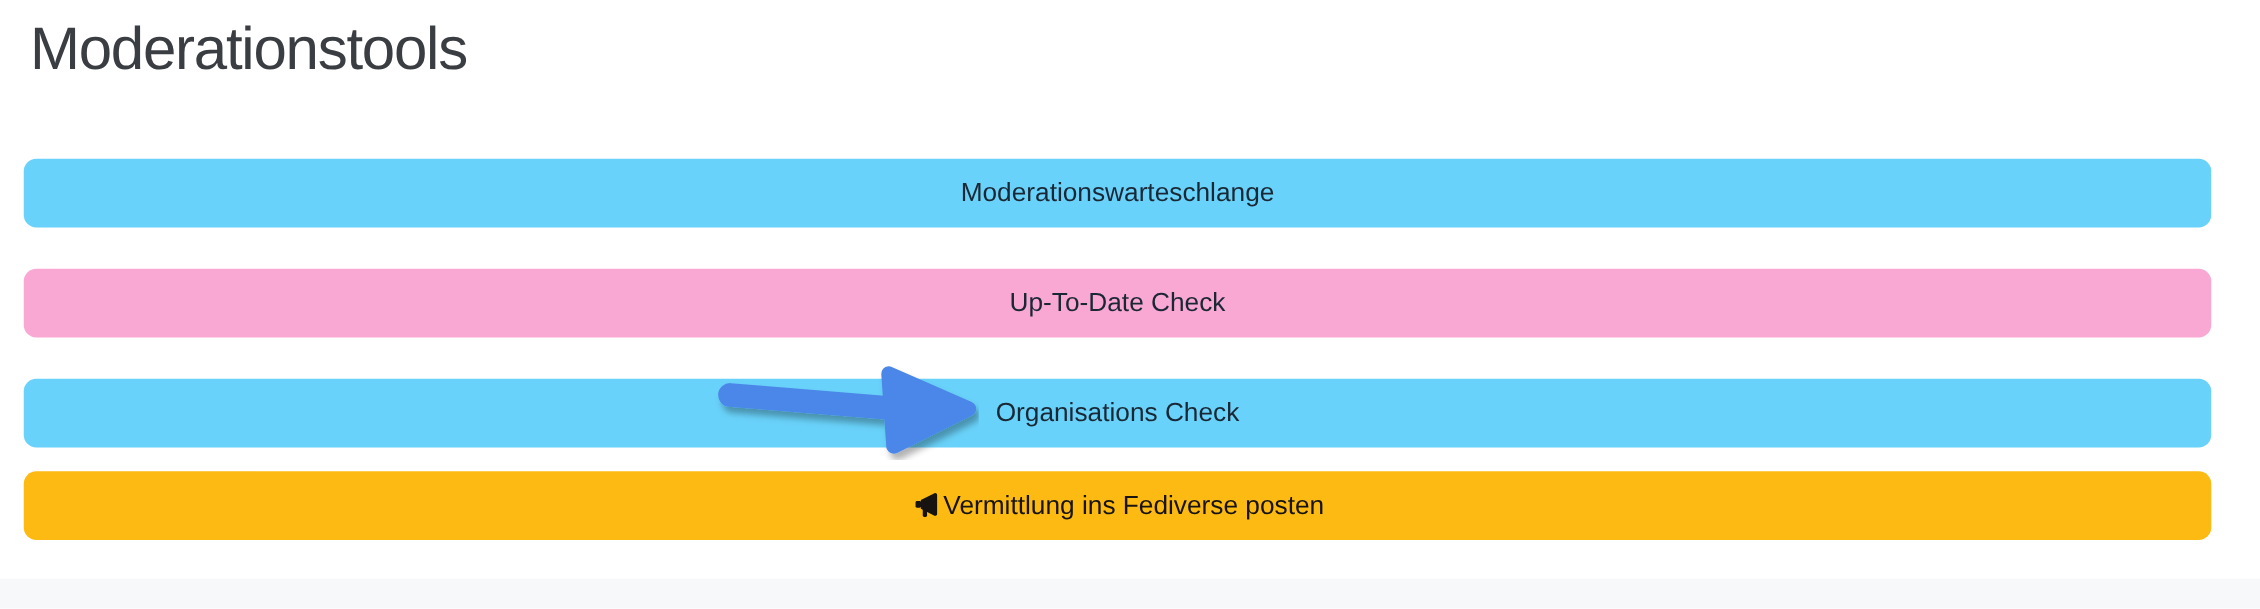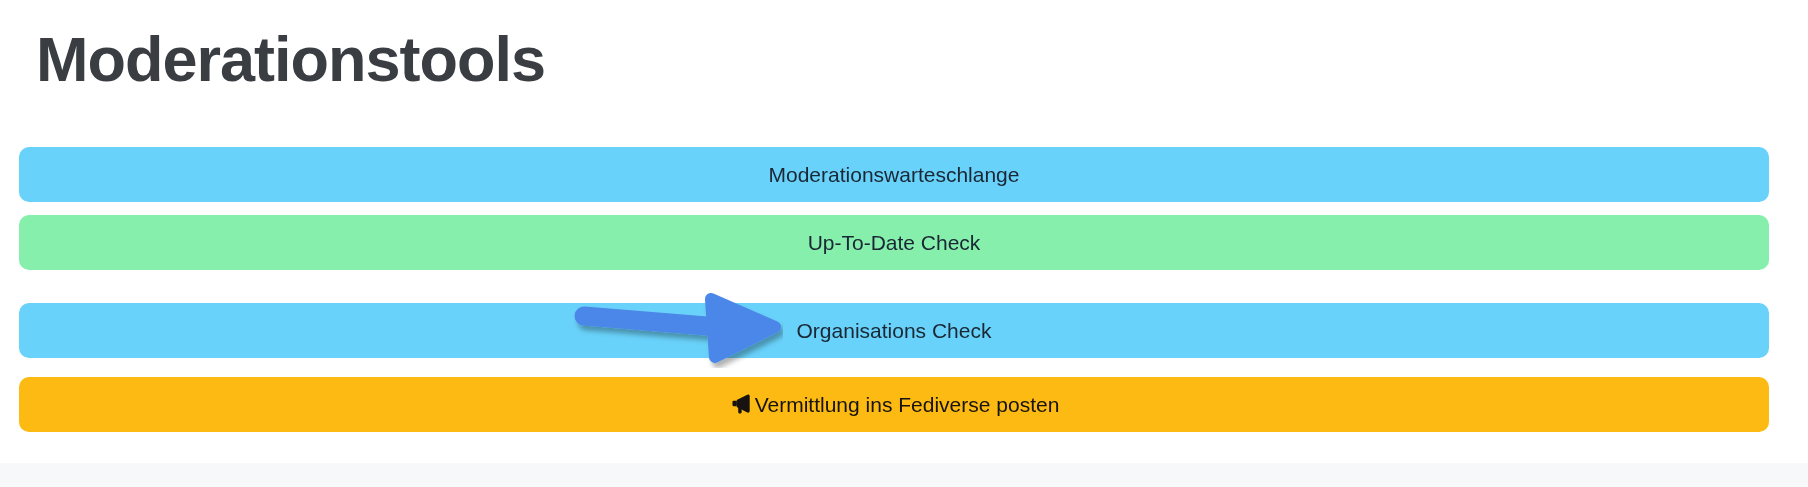--- a/index.html
+++ b/index.html
@@ -9,23 +9,23 @@
     height: 487px;
     position: relative;
     background: #ffffff;
     overflow: hidden;
     font-family: "Liberation Sans", "DejaVu Sans", sans-serif;
   }
   .page-title {
     position: absolute;
     left: 24px;
     top: 16px;
-    margin: 12px;
-    font-size: 63px;
-    font-weight: 700;
+    margin: 0;
+    font-size: 48px;
+    font-weight: 400;
     letter-spacing: -1px;
     line-height: 1;
     white-space: nowrap;
   }
   .btn {
     position: absolute;
     left: 19px;
     width: 1750px;
     height: 55px;
     border-radius: 10px;
@@ -61,25 +61,25 @@
     top: 463px;
     width: 1808px;
     height: 24px;
   }
 </style>
 </head>
 <body>
 
 <h1 class="page-title" style="color: rgb(58, 61, 66);">Moderationstools</h1>
 
-<div class="btn btn-1" style="background-color: rgb(105, 210, 250); color: rgb(26, 39, 52); margin-top: 20px;">
+<div class="btn btn-1" style="background-color: rgb(105, 210, 250); color: rgb(26, 39, 52);">
   <span class="btn-label">Moderationswarteschlange</span>
 </div>
 
-<div class="btn btn-2" style="background-color: #86efac; color: rgb(26, 39, 52);">
+<div class="btn btn-2" style="background-color: #f9a8d4; color: rgb(26, 39, 52);">
   <span class="btn-label">Up-To-Date Check</span>
 </div>
 
 <div class="btn btn-3" style="background-color: rgb(105, 210, 250); color: rgb(26, 39, 52); text-align: center;">
   <span class="btn-label">Organisations Check</span>
 </div>
 
 <div class="btn btn-4" style="background-color: rgb(253, 186, 18); color: rgb(22, 19, 16);">
   <span class="megaphone">
     <svg viewBox="0 0 24 24" aria-hidden="true">

